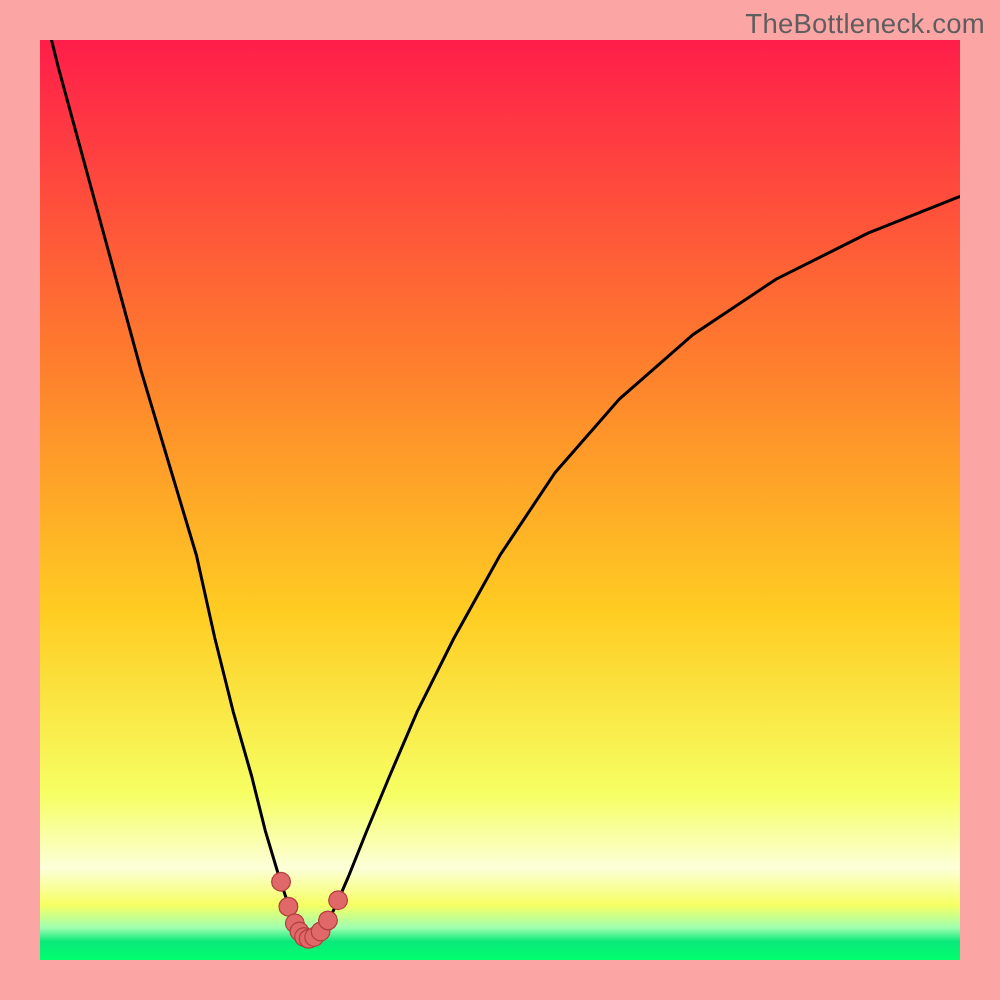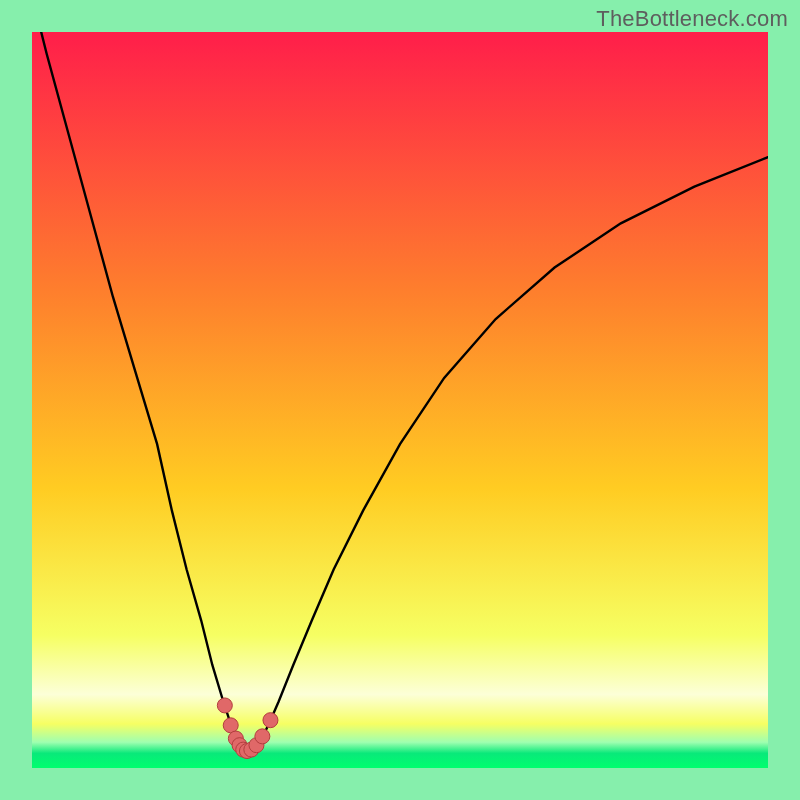--- a/index.html
+++ b/index.html
@@ -8,21 +8,21 @@
     width: 800px;
     height: 800px;
     overflow: hidden;
     background: #000;
     font-family: Arial, Helvetica, sans-serif;
   }
   .outer {
     position: relative;
     width: 800px;
     height: 800px;
-    background: #86efac;
+    background: #fca5a5;
   }
   .watermark {
     position: absolute;
     top: 6px;
     right: 12px;
     color: #5e5e5e;
     font-size: 22px;
     font-weight: 500;
     letter-spacing: 0.2px;
     z-index: 10;

